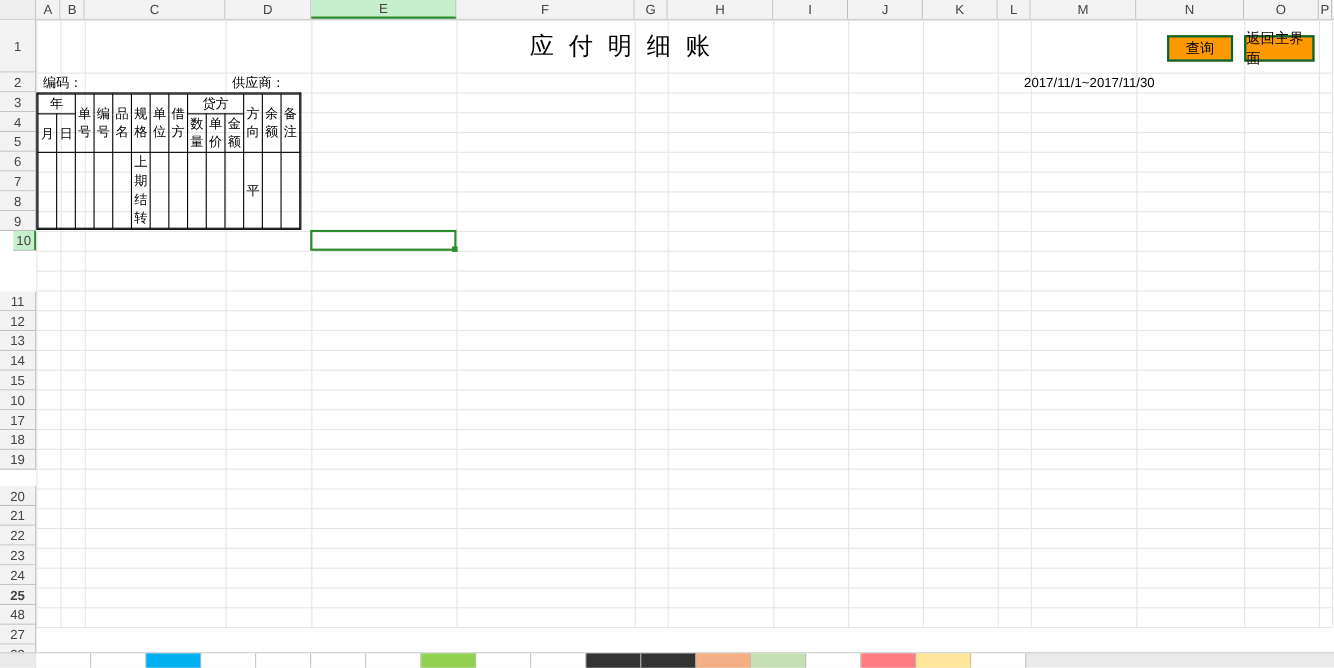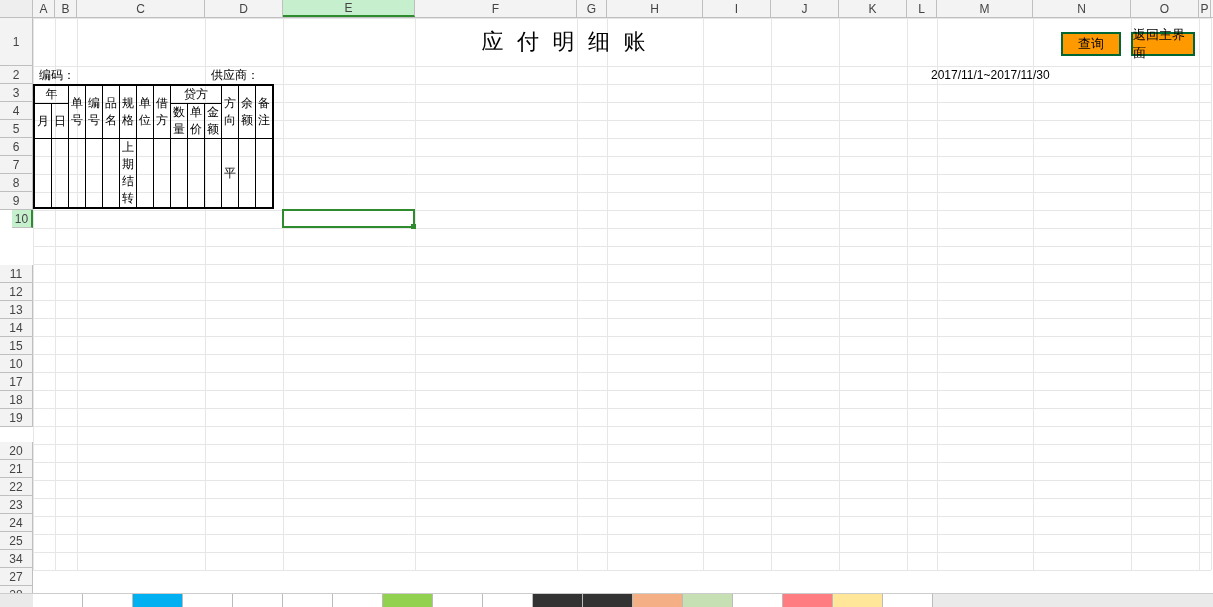--- a/index.html
+++ b/index.html
@@ -88,22 +88,22 @@
         <div class="row-head" style="height: 18px;">15</div>
         <div class="row-head" style="height: 18px;">10</div>
         <div class="row-head" style="height: 18px;">17</div>
         <div class="row-head" style="height: 18px;">18</div>
         <div class="row-head" style="height: 18px;">19</div>
         <div class="row-head" style="height: 18px; margin-top: 15px;">20</div>
         <div class="row-head" style="height: 18px;">21</div>
         <div class="row-head" style="height: 18px;">22</div>
         <div class="row-head" style="height: 18px;">23</div>
         <div class="row-head" style="height: 18px;">24</div>
-        <div class="row-head" style="height: 18px;">25</div>
-        <div class="row-head" style="height: 18px;">34</div>
+        <div class="row-head" style="height: 18px; font-weight: bold;">25</div>
+        <div class="row-head" style="height: 18px;">48</div>
         <div class="row-head" style="height: 18px;">27</div>
         <div class="row-head" style="height: 18px;">28</div>
         <div class="row-head" style="height: 18px;">29</div>
       </div>
     <div class="cells">
       <div class="gridlines" id="gridlines" style="width: 1178px; height: 552px;">
           <div class="hline" style="top: 0px;"></div>
           <div class="hline" style="top: 48px;"></div>
           <div class="hline" style="top: 66px;"></div>
           <div class="hline" style="top: 84px;"></div>

